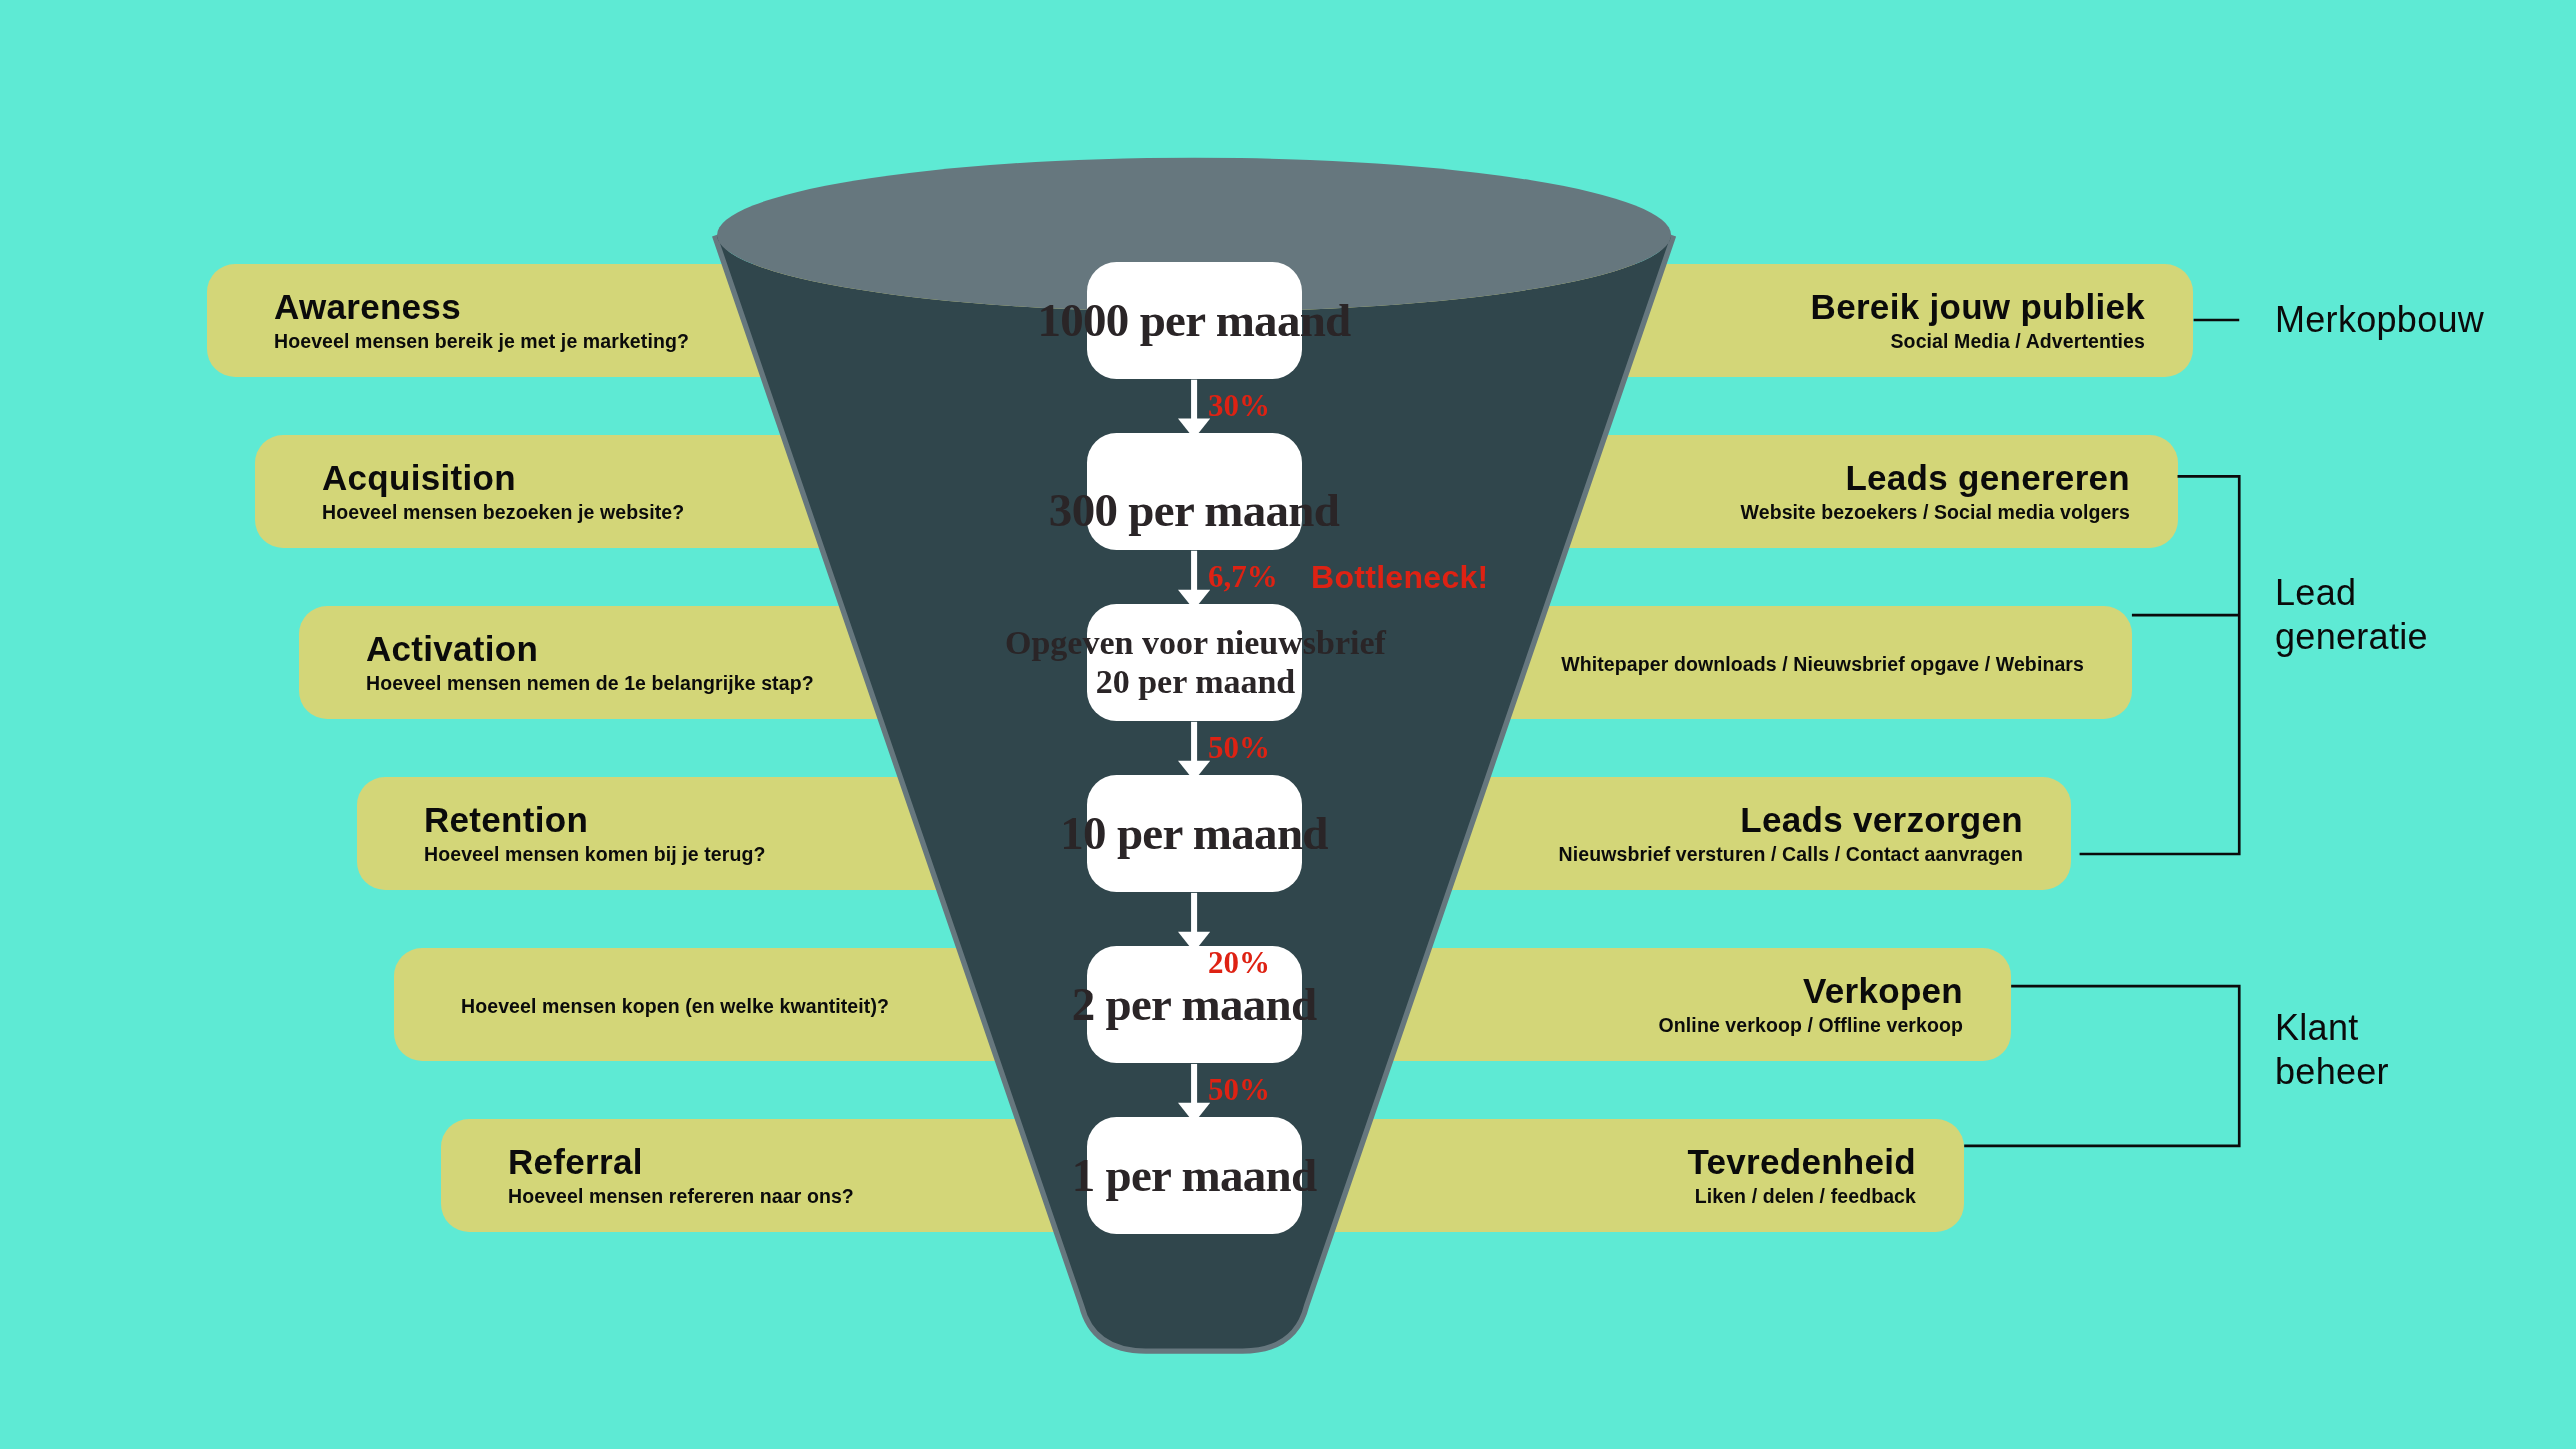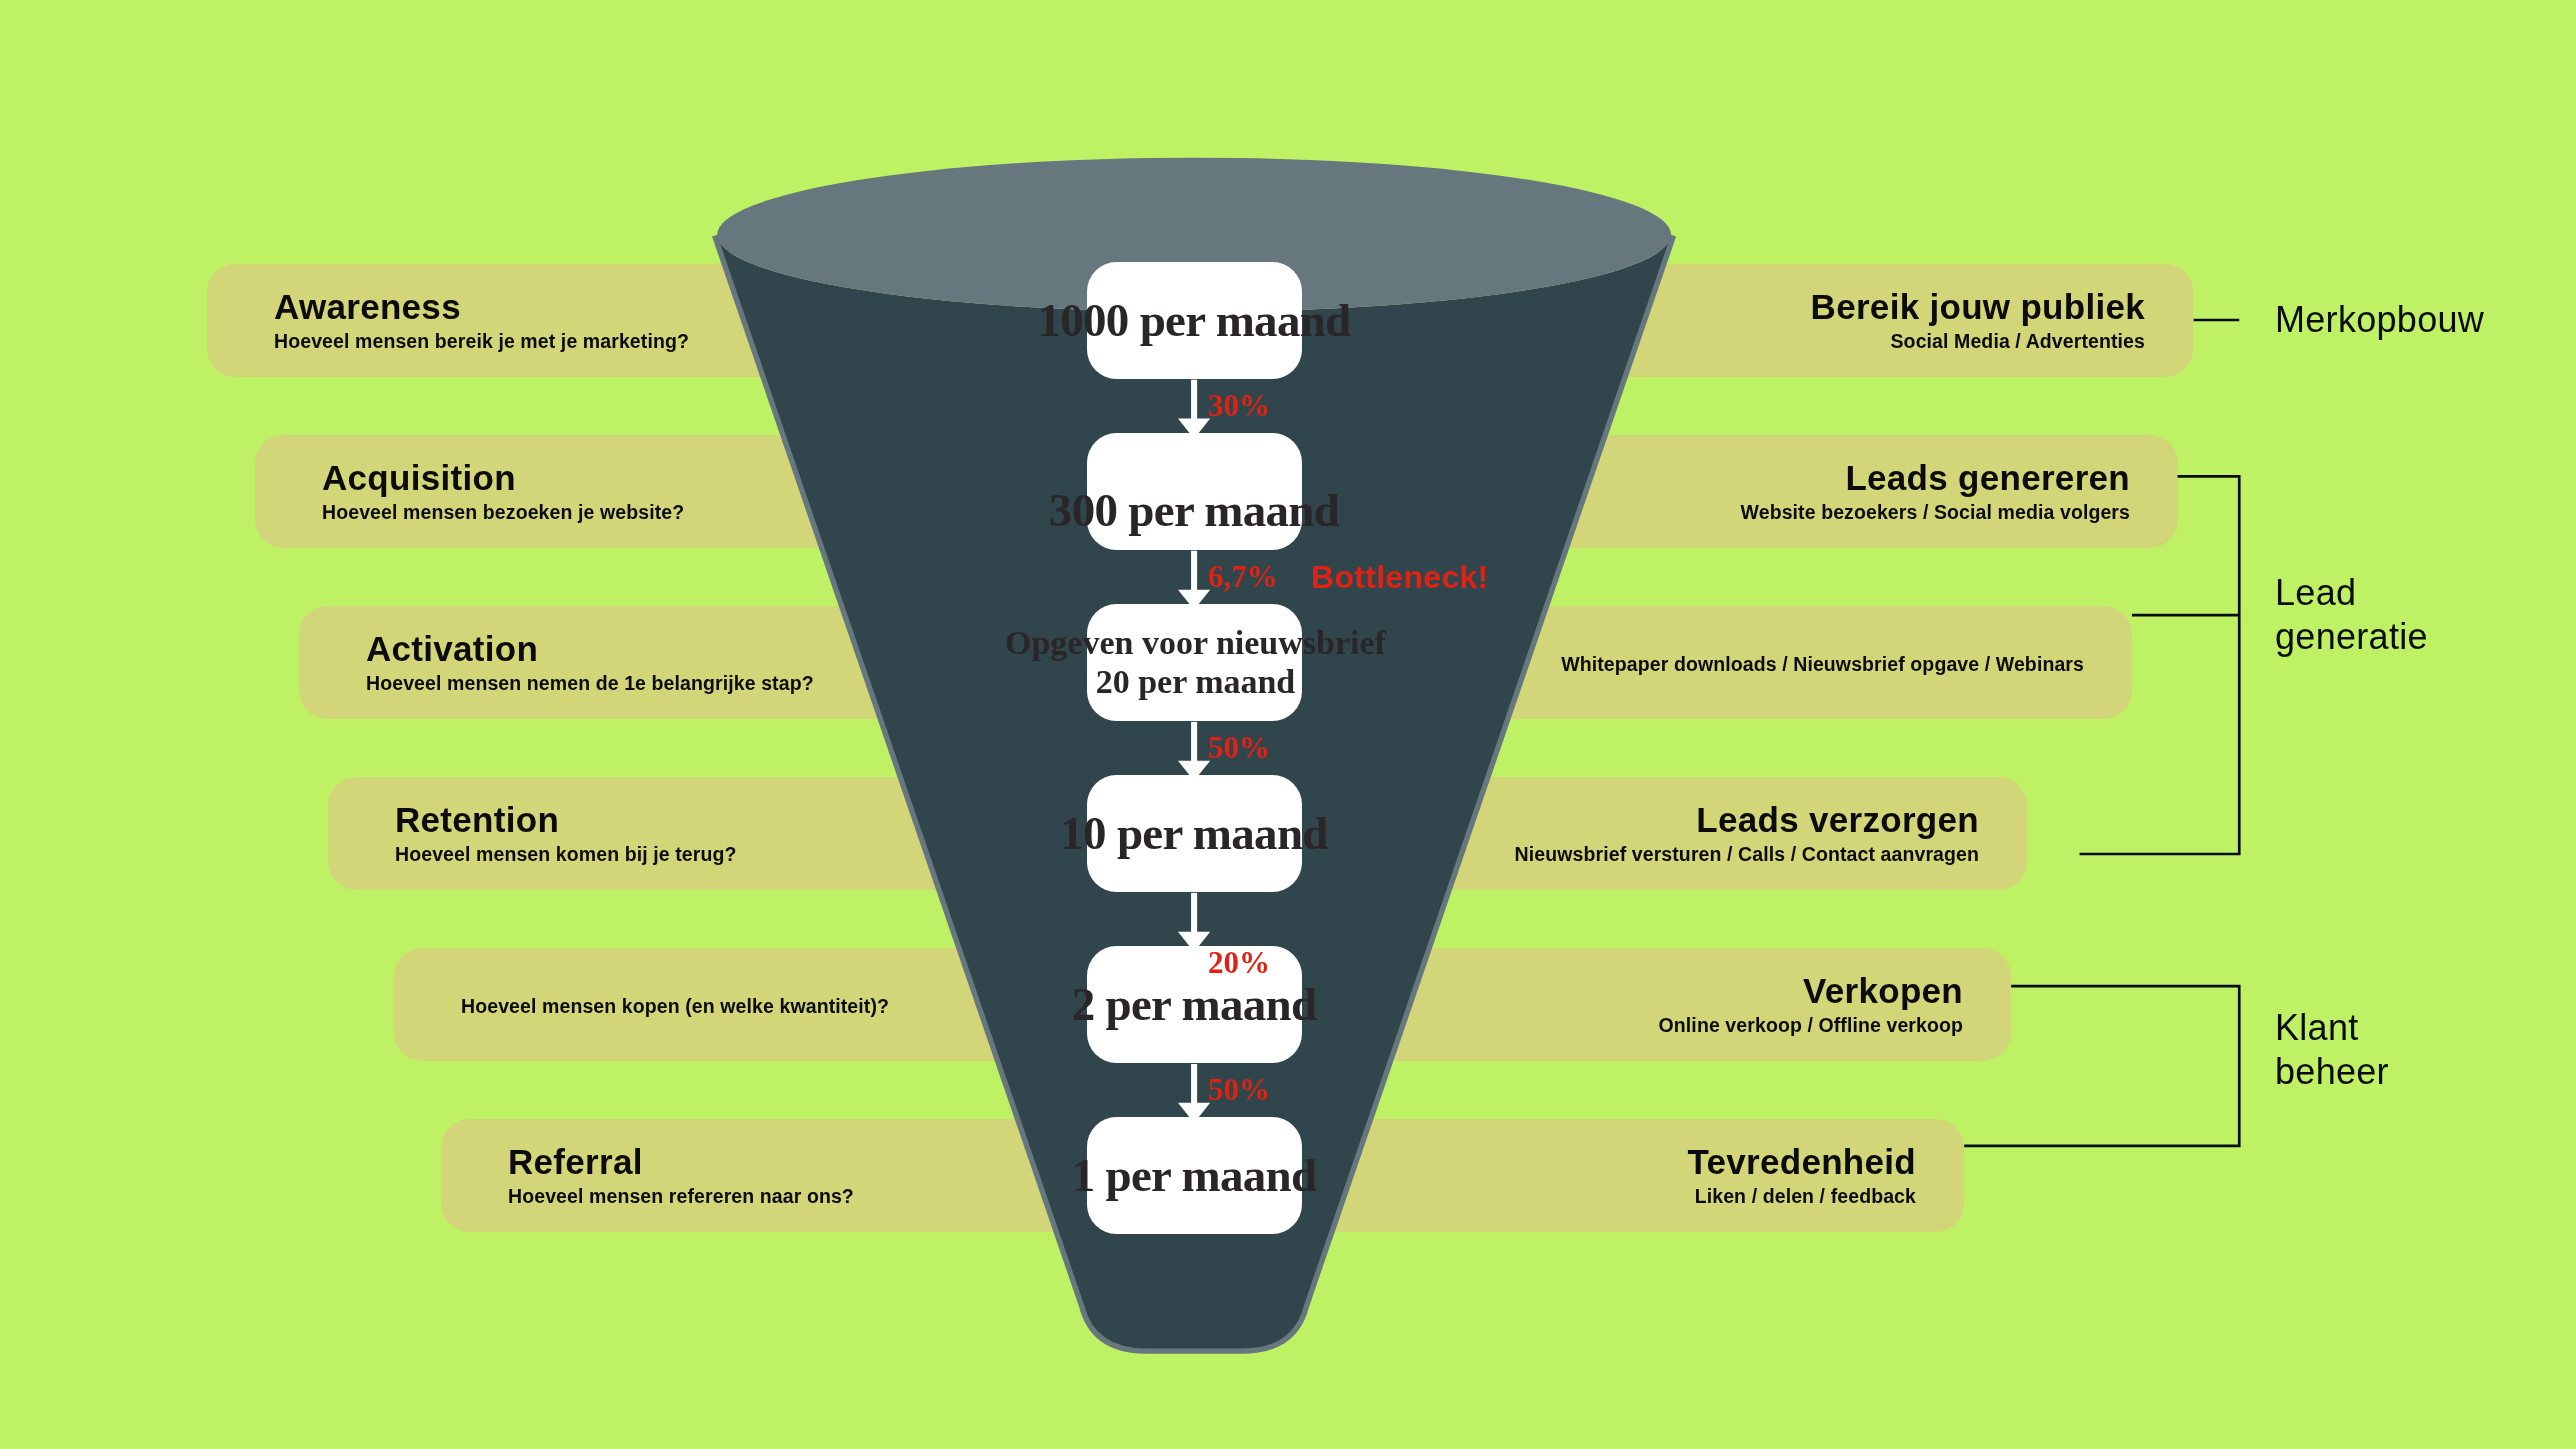--- a/index.html
+++ b/index.html
@@ -7,21 +7,21 @@
     --cone:#30464c;
     --rim:#66777e;
     --red:#de2213;
     --ink:#0b0b0b;
     --value-ink:#2a2527;
     --white:#ffffff;
     --sans:"Liberation Sans","DejaVu Sans",sans-serif;
     --serif:"Liberation Serif","DejaVu Serif",serif;
   }
   html,body{margin:0;padding:0;background:#fff;}
-  .stage{position:relative;width:2576px;height:1449px;overflow:hidden;background:#bef264;font-family:var(--sans);}
+  .stage{position:relative;width:2576px;height:1449px;overflow:hidden;background:#5eead4;font-family:var(--sans);}
 
   
   .bar{position:absolute;height:113px;background:var(--green);border-radius:28px;z-index:1;}
   .bar-left{position:absolute;left:67px;top:50%;transform:translateY(-50%);text-align:left;white-space:nowrap;}
   .bar-right{position:absolute;right:48px;top:50%;transform:translateY(-50%);text-align:right;white-space:nowrap;}
   .bar-title{font-size:35px;font-weight:bold;color:var(--ink);line-height:1.05;letter-spacing:0.3px;}
   .bar-sub{font-size:19.5px;font-weight:bold;color:var(--ink);margin-top:4.7px;letter-spacing:0.1px;}
 
   
   .layer{position:absolute;left:0;top:0;z-index:2;}
@@ -75,21 +75,21 @@
   <div class="bar" style="top:606px;left:299px;width:1833px;">
     <div class="bar-left">
       <div class="bar-title">Activation</div>
       <div class="bar-sub">Hoeveel mensen nemen de 1e belangrijke stap?</div>
     </div>
     <div class="bar-right">
       <div class="bar-sub">Whitepaper downloads / Nieuwsbrief opgave / Webinars</div>
     </div>
   </div>
 
-  <div class="bar" style="top:777px;left:328px;width:1699px;">
+  <div class="bar" style="top:777px;left:357px;width:1699px;padding-left:15px;">
     <div class="bar-left">
       <div class="bar-title">Retention</div>
       <div class="bar-sub">Hoeveel mensen komen bij je terug?</div>
     </div>
     <div class="bar-right">
       <div class="bar-title">Leads verzorgen</div>
       <div class="bar-sub">Nieuwsbrief versturen / Calls / Contact aanvragen</div>
     </div>
   </div>
 

